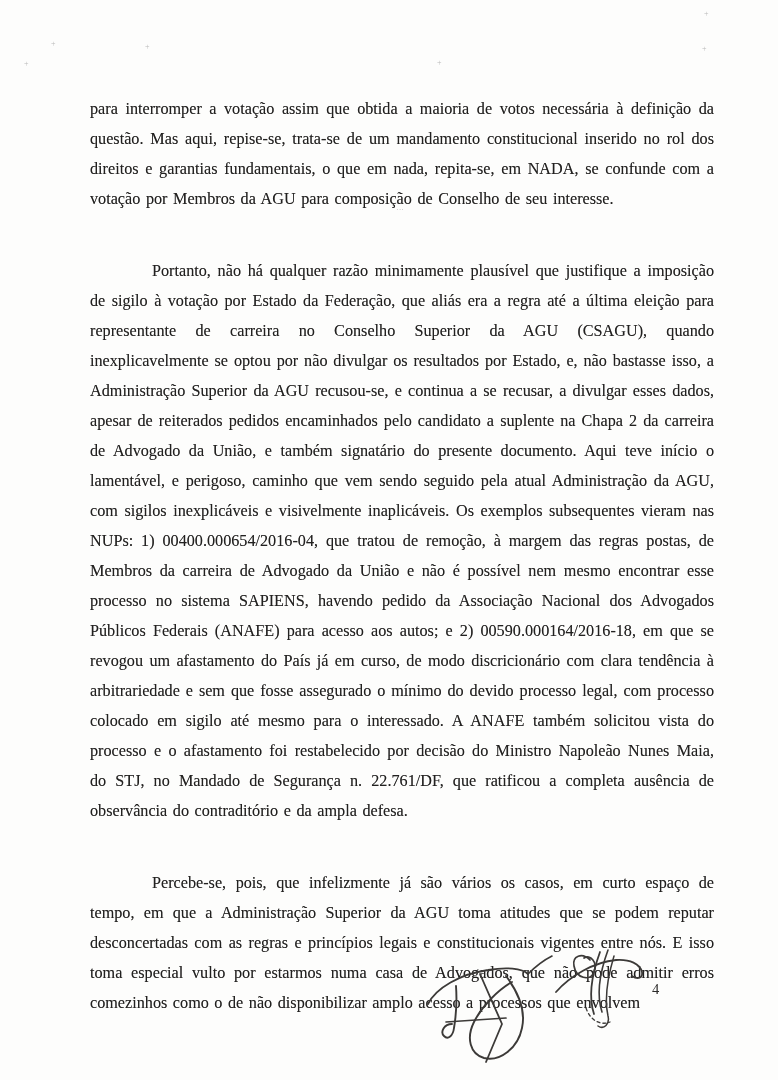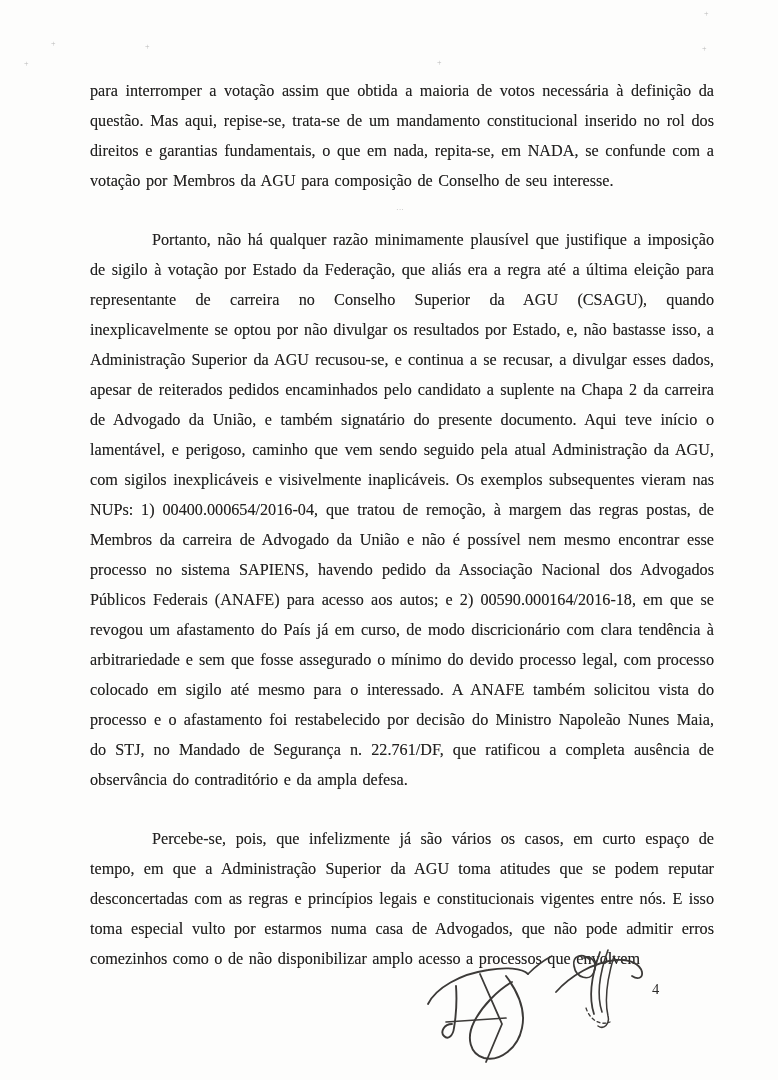--- a/index.html
+++ b/index.html
@@ -12,34 +12,34 @@
     width: 778px;
     height: 1080px;
     margin: 0 auto;
     background: #fdfdfc;
     overflow: hidden;
     font-family: "Liberation Serif", "DejaVu Serif", serif;
   }
   .text-block {
     position: absolute;
     left: 90px;
-    top: 76px;
+    top: 94px;
     width: 624px;
     color: #222120;
     font-size: 16.2px;
     line-height: 30px;
     text-align: justify;
     text-shadow: 0 0 0.5px rgba(34, 33, 32, 0.4);
     word-spacing: 1.5px;
   }
   .text-block p {
     margin: 0;
   }
   .text-block p + p {
-    margin-top: 29px;
+    margin-top: 42px;
   }
   .text-block p.indent {
     text-indent: 62px;
   }
   .signature {
     position: absolute;
     pointer-events: none;
   }
   .signature path {
     fill: none;

